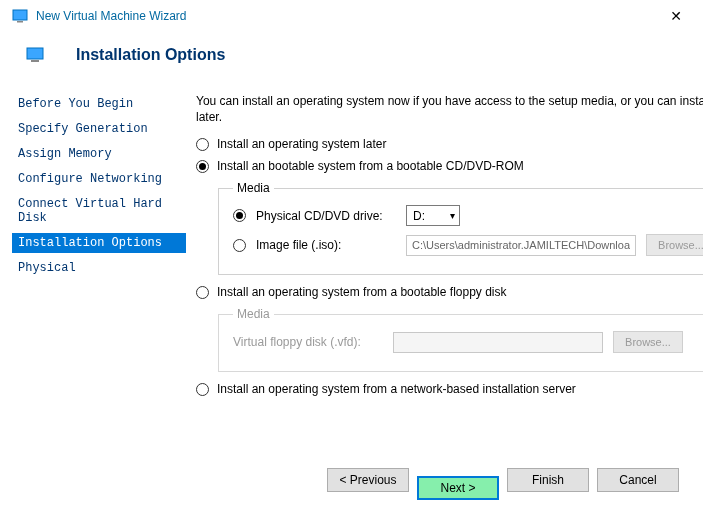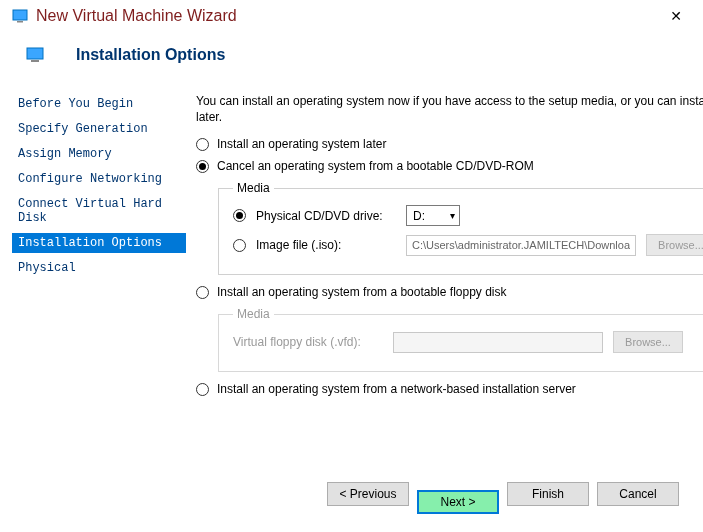--- a/index.html
+++ b/index.html
@@ -12,21 +12,21 @@
     height: 532px;
     overflow: hidden;
   }
   .titlebar {
     display: flex;
     align-items: center;
     padding: 6px 8px 4px 12px;
     height: 30px;
   }
   .titlebar .vm-icon { width:16px; height:16px; margin-right:8px; display:flex; align-items:center; justify-content:center; }
-  .titlebar .title { font-size:16px; color:#7f1d1d; flex:1; }
+  .titlebar .title { font-size:12px; color:#0369a1; flex:1; }
   .titlebar .close-x { width:38px; text-align:center; font-size:14px; color:#000; cursor:pointer; }
   .header-row {
     display:flex; align-items:center;
     padding: 16px 0 16px 26px;
   }
   .header-row .vm-icon-lg { width:18px; height:18px; margin-right:32px; display:flex; }
   .page-title {
     font-size:16px; color:#00356f; font-weight:700;
   }
   .main {
@@ -72,21 +72,21 @@
   .text-input {
     border:1px solid #c8c8c8; height:21px; width:230px; padding:0 5px; font-size:11px; color:#666; background:#fff;
   }
   .text-input.wide { width:210px;}
   .text-input.disabled { background:#f5f5f5;}
   .btn-small {
     border:1px solid #adadad; background:#e1e1e1; width:70px; height:22px; font-size:11px; color:#555;
   }
   .btn-small.disabled{ color:#9a9a9a; background:#e8e8e8; border-color:#cfcfcf;}
   .footer {
-    position:absolute; bottom:18px; right:24px; display:flex; gap:8px;
+    position:absolute; bottom:32px; right:24px; display:flex; gap:8px;
   }
   .wiz-btn {
     width:82px; height:24px; border:1px solid #adadad; background:#e1e1e1;
     font-size:12px; color:#000;
   }
   .wiz-btn.primary { border:2px solid #0078d7; background:#86efac;margin-top:8px;}
 </style>
 </head>
 <body>
 
@@ -125,21 +125,21 @@
   <div class="content">
     <div class="intro">You can install an operating system now if you have access to the setup media, or you can install it later.</div>
 
     <div class="opt-row">
       <span class="radio"></span>
       <span>Install an operating system later</span>
     </div>
 
     <div class="opt-row">
       <span class="radio checked"></span>
-      <span>Cancel an operating system from a bootable CD/DVD-ROM</span>
+      <span>Install an bootable system from a bootable CD/DVD-ROM</span>
     </div>
 
     <fieldset class="media">
       <legend>Media</legend>
       <div class="media-row">
         <span class="radio checked"></span>
         <span class="media-label">Physical CD/DVD drive:</span>
         <span class="drive-select">
           <span>D:</span>
           <span class="chev">▾</span>

